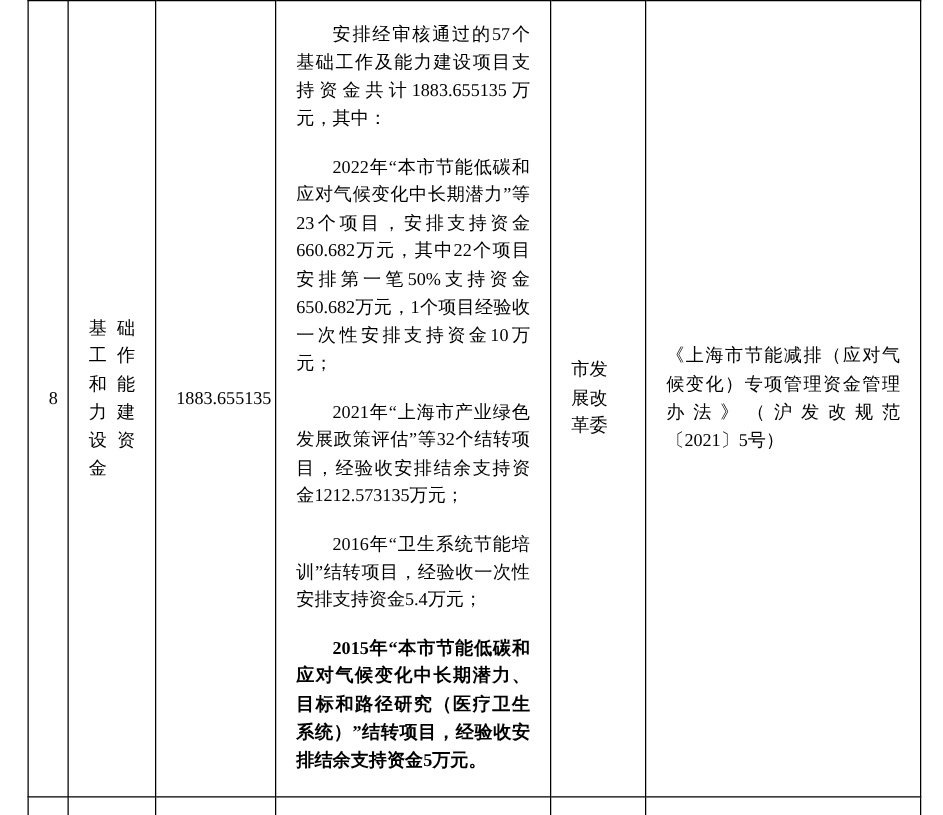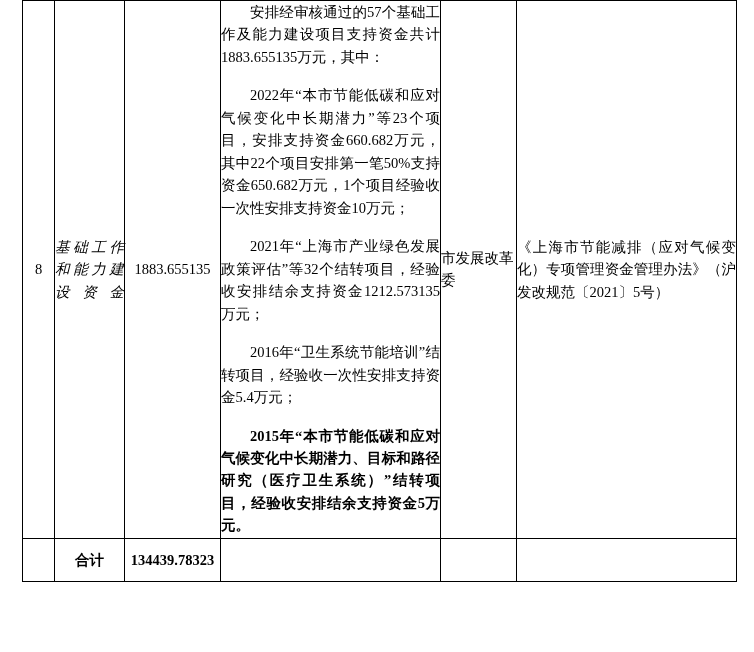--- a/index.html
+++ b/index.html
@@ -21,21 +21,21 @@
   }
   table.doc-table {
     border-collapse: collapse;
     width: 714px;
     margin-left: 22px;
     table-layout: fixed;
   }
   table.doc-table td {
     border: 1px solid #000000;
     vertical-align: middle;
-    padding: 0;
+    padding: 16px;
     font-size: 14.5px;
     line-height: 1.55;
   }
   
   col.c-idx    { width: 32px; }
   col.c-name   { width: 70px; }
   col.c-amount { width: 96px; }
   col.c-detail { width: 220px; }
   col.c-dept   { width: 76px; }
   col.c-basis  { width: 220px; }
@@ -43,21 +43,20 @@
   .cell-idx {
     text-align: center;
     vertical-align: middle;
   }
   .cell-name {
     text-align: justify;
     text-align-last: justify;
     padding: 0 10px;
     vertical-align: middle;
     line-height: 1.75;
-    font-style: italic;
   }
   .cell-amount {
     text-align: center;
     vertical-align: middle;
   }
   .cell-detail {
     padding: 0 8px 6px 8px;
     vertical-align: top;
     text-align: justify;
   }

